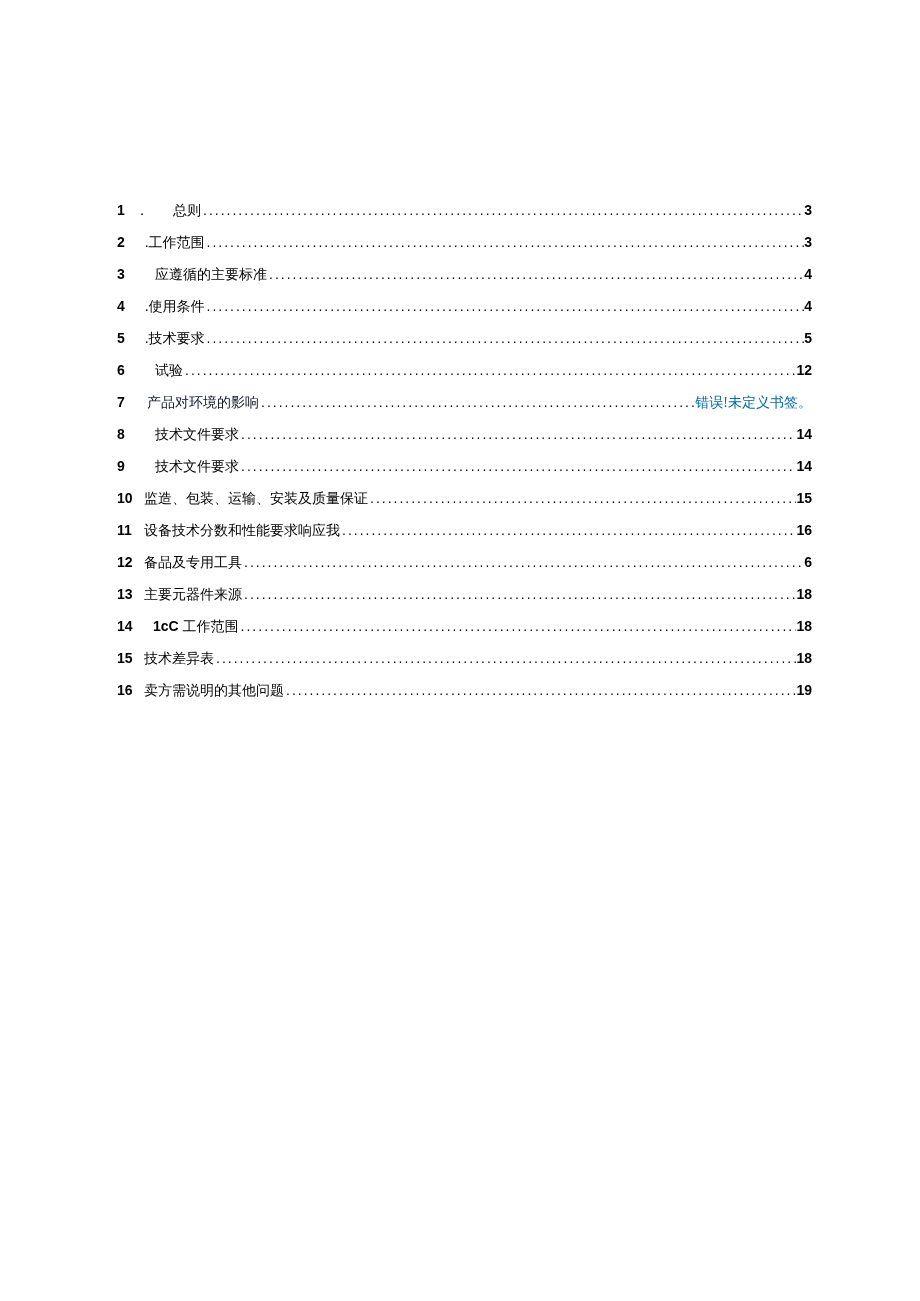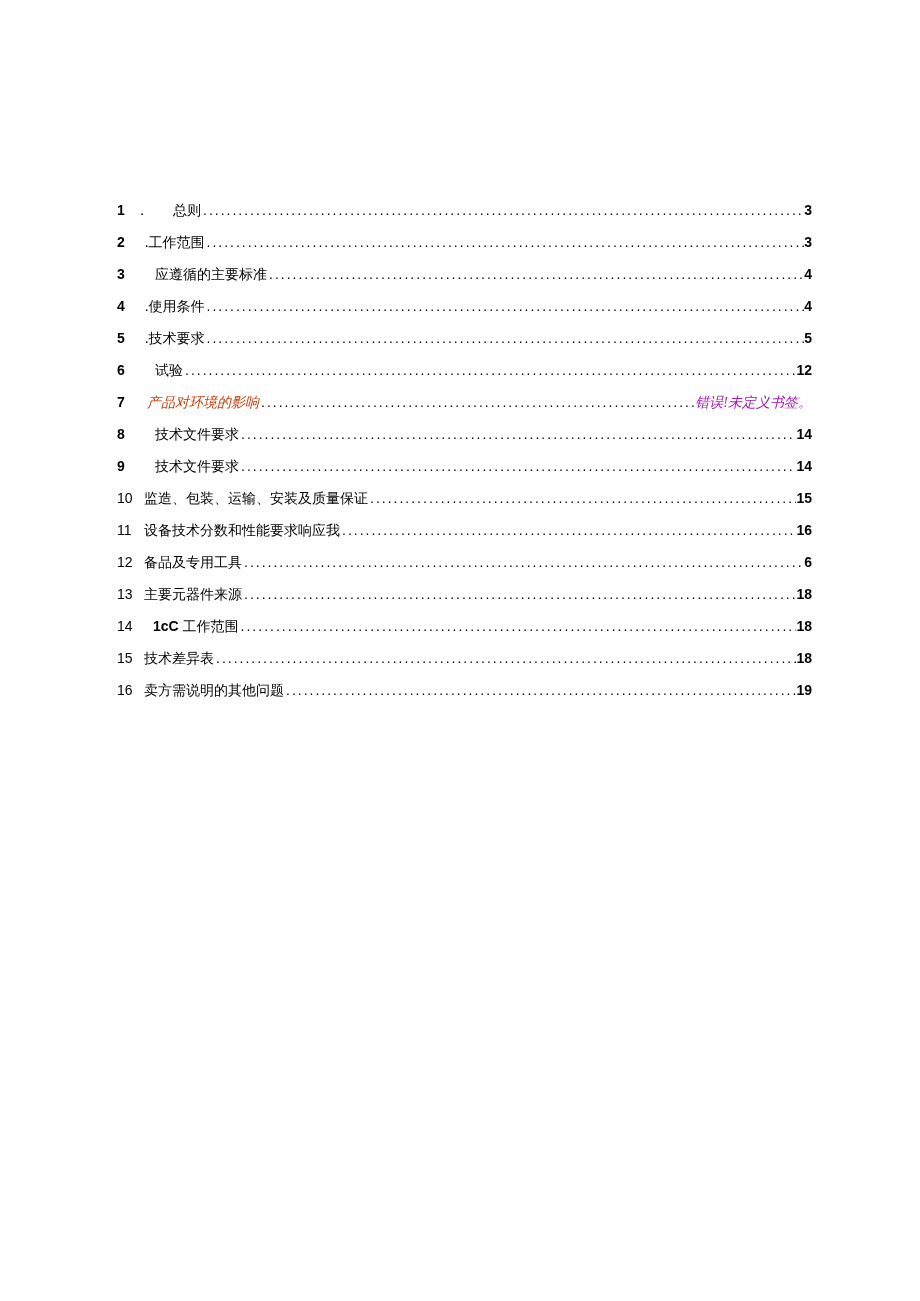--- a/index.html
+++ b/index.html
@@ -22,21 +22,21 @@
       margin-bottom: 11px;
       line-height: 1.5;
     }
     .toc-num {
       font-weight: bold;
       font-family: Arial, sans-serif;
       min-width: 18px;
       display: inline-block;
     }
     .toc-num-wide {
-      font-weight: normal;
+      font-weight: bold;
       font-family: Arial, sans-serif;
       min-width: 26px;
       display: inline-block;
     }
     .toc-spacer {
       display: inline-block;
     }
     .toc-title {
       white-space: nowrap;
     }
@@ -57,26 +57,24 @@
       font-weight: bold;
       font-family: Arial, sans-serif;
       white-space: nowrap;
     }
     .toc-page-text {
       font-weight: normal;
       font-family: "SimSun", serif;
       white-space: nowrap;
     }
     .faded {
-      color: #a21caf;
-      font-style: italic;
+      color: #0369a1;
     }
     .faded-light {
-      color: #c2410c;
-      font-style: italic;
+      color: #0f172a;
     }
   </style>
 </head>
 <body>
 
 <div id="toc-container">
     <div class="toc-entry">
       <span class="toc-num">1</span>
       <span>．</span>
       <span class="toc-spacer" style="width: 24px;"></span>

